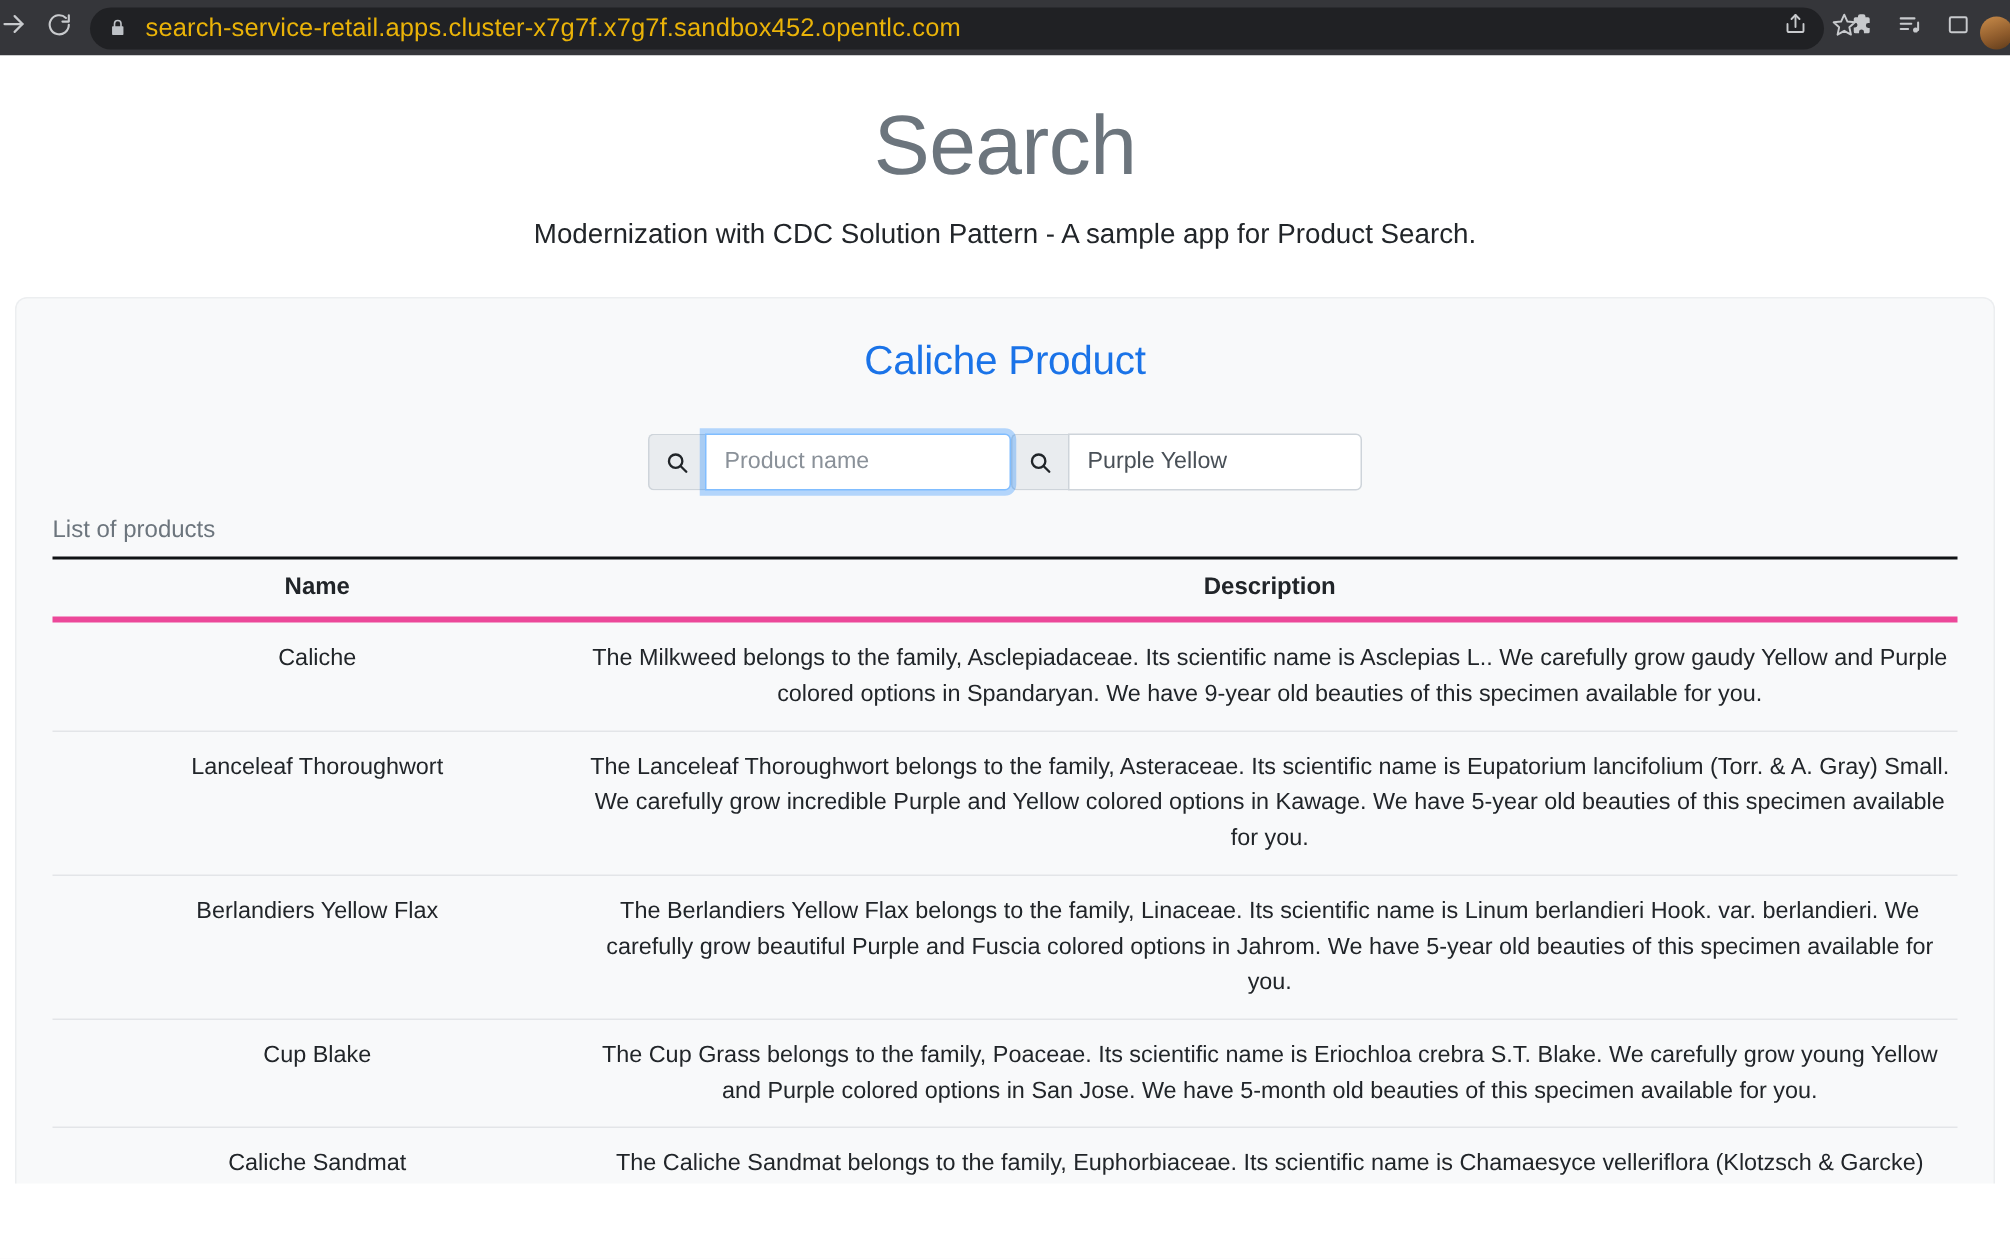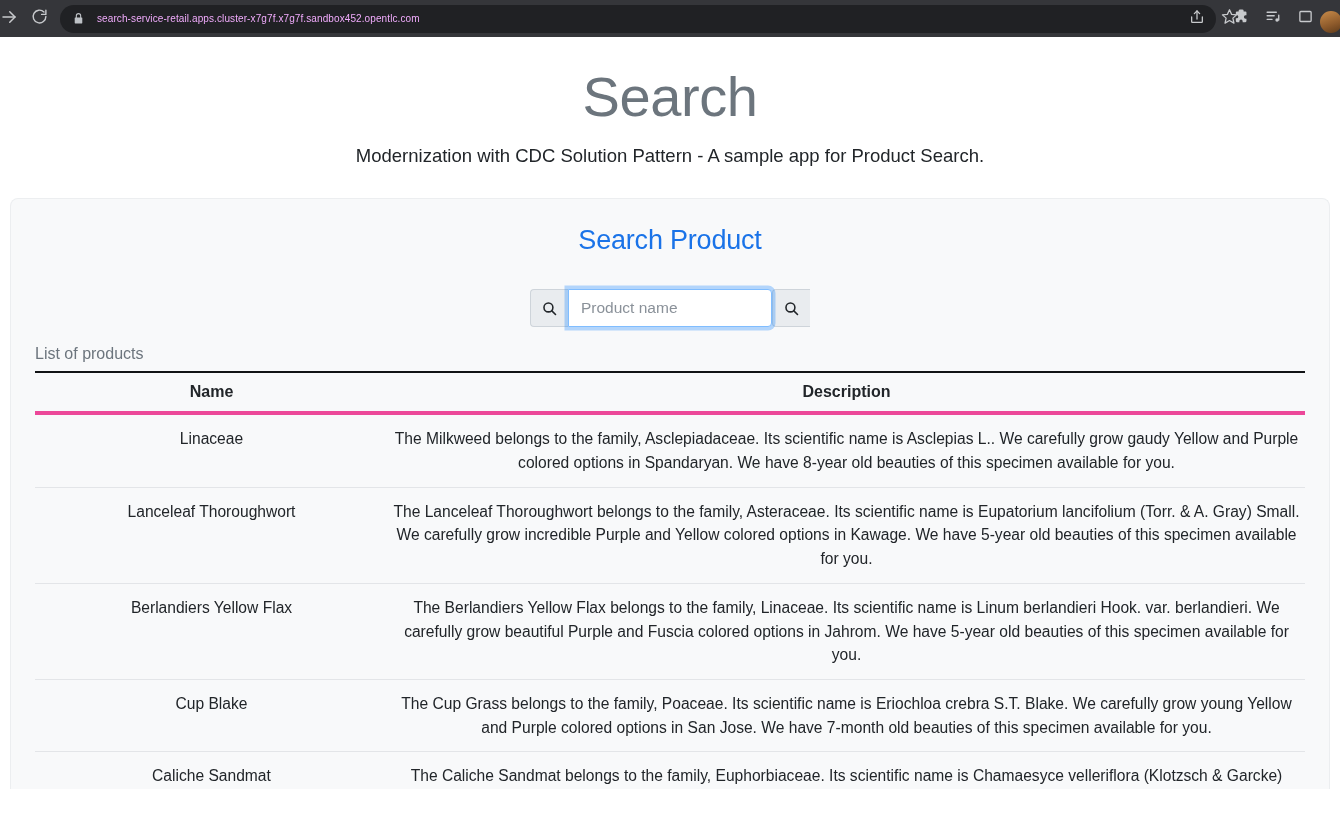--- a/index.html
+++ b/index.html
@@ -48,22 +48,22 @@
     min-width: 0;
   }
   .lock-icon {
     flex: 0 0 auto;
     margin-right: 12px;
     display: flex;
     align-items: center;
     color: #bdc1c6;
   }
   .omnibox-url {
-    color: #f0abfc;
-    font-size: 10px;
+    color: #eab308;
+    font-size: 17px;
     white-space: nowrap;
     overflow: hidden;
     text-overflow: ellipsis;
     letter-spacing: .1px;
   }
   .bar-icons {
     display: flex;
     align-items: center;
     flex: 0 0 auto;
   }
@@ -324,70 +324,71 @@
 </div>
 
 <div class="page">
 
   <div class="hero">
     <h1 class="hero-title">Search</h1>
     <p class="hero-sub">Modernization with CDC Solution Pattern - A sample app for Product Search.</p>
   </div>
 
   <div class="card">
-    <h2 class="card-title">Search Product</h2>
+    <h2 class="card-title">Caliche Product</h2>
 
     <div class="search-row">
 
       <div class="input-group">
         <span class="input-addon">
           <svg width="17" height="17" viewBox="0 0 24 24" fill="none" stroke="currentColor" stroke-width="2.2" stroke-linecap="round">
             <circle cx="10.5" cy="10.5" r="6.3"></circle>
               <line x1="15.3" y1="15.3" x2="20.5" y2="20.5"></line>
           </svg>
         </span>
         <input class="input-field input-a focused" type="text" placeholder="Product name" style="">
       </div>
 
       <div class="input-group">
         <span class="input-addon">
           <svg width="17" height="17" viewBox="0 0 24 24" fill="none" stroke="currentColor" stroke-width="2.2" stroke-linecap="round">
             <circle cx="10.5" cy="10.5" r="6.3"></circle>
               <line x1="15.3" y1="15.3" x2="20.5" y2="20.5"></line>
           </svg>
         </span>
+        <input class="input-field input-b" type="text" value="Purple Yellow" style="">
       </div>
     </div>
 
 
     <div class="table-wrap">
       <div class="table-caption">List of products</div>
       <table class="products">
         <thead>
           <tr>
             <th class="col-name">Name</th>
             <th class="col-desc">Description</th>
           </tr>
         </thead>
         <tbody id="tbody">
             <tr>
-              <td class="col-name">Linaceae</td>
-              <td class="col-desc">The Milkweed belongs to the family, Asclepiadaceae. Its scientific name is Asclepias L.. We carefully grow gaudy Yellow and Purple colored options in Spandaryan. We have 8-year old beauties of this specimen available for you.</td>
+              <td class="col-name">Caliche</td>
+              <td class="col-desc">The Milkweed belongs to the family, Asclepiadaceae. Its scientific name is Asclepias L.. We carefully grow gaudy Yellow and Purple colored options in Spandaryan. We have 9-year old beauties of this specimen available for you.</td>
             </tr>
             <tr>
               <td class="col-name">Lanceleaf Thoroughwort</td>
               <td class="col-desc">The Lanceleaf Thoroughwort belongs to the family, Asteraceae. Its scientific name is Eupatorium lancifolium (Torr. &amp; A. Gray) Small. We carefully grow incredible Purple and Yellow colored options in Kawage. We have 5-year old beauties of this specimen available for you.</td>
             </tr>
             <tr>
               <td class="col-name">Berlandiers Yellow Flax</td>
               <td class="col-desc">The Berlandiers Yellow Flax belongs to the family, Linaceae. Its scientific name is Linum berlandieri Hook. var. berlandieri. We carefully grow beautiful Purple and Fuscia colored options in Jahrom. We have 5-year old beauties of this specimen available for you.</td>
             </tr>
             <tr>
               <td class="col-name">Cup Blake</td>
-              <td class="col-desc">The Cup Grass belongs to the family, Poaceae. Its scientific name is Eriochloa crebra S.T. Blake. We carefully grow young Yellow and Purple colored options in San Jose. We have 7-month old beauties of this specimen available for you.</td>
+              <td class="col-desc">The Cup Grass belongs to the family, Poaceae. Its scientific name is Eriochloa crebra S.T. Blake. We carefully grow young Yellow and Purple colored options in San Jose. We have 5-month old beauties of this specimen available for you.</td>
             </tr>
             <tr>
               <td class="col-name">Caliche Sandmat</td>
               <td class="col-desc">The Caliche Sandmat belongs to the family, Euphorbiaceae. Its scientific name is Chamaesyce velleriflora (Klotzsch &amp; Garcke) Millsp.. We carefully grow small Yellow and Purple colored options in Paulpietersburg. We have 3-month old beauties of this specimen available for you.</td>
             </tr>
           </tbody>
       </table>
     </div>
   </div>
 </div>

